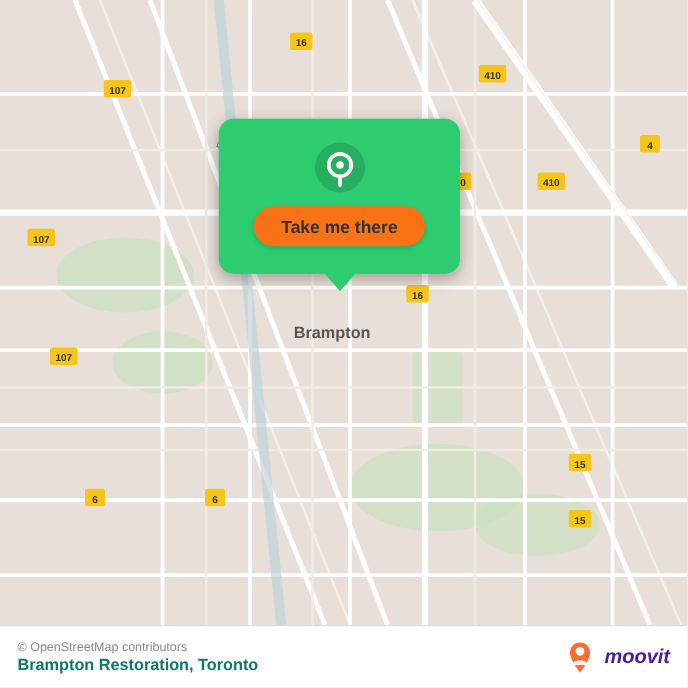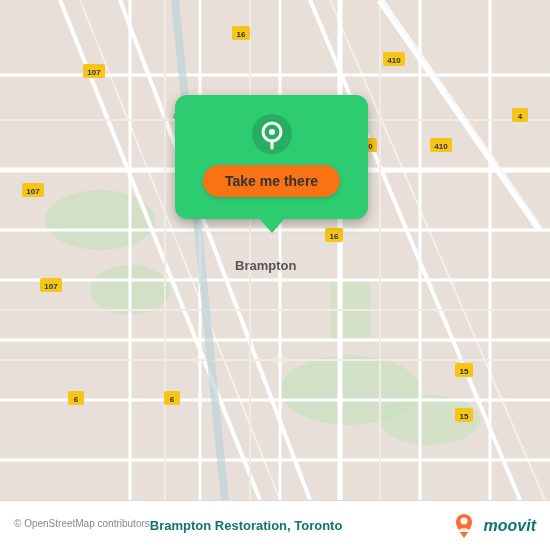--- a/index.html
+++ b/index.html
@@ -78,21 +78,21 @@
       background: white;
       border-top: 1px solid #ddd;
       display: flex;
       align-items: center;
       justify-content: space-between;
       padding: 0 14px;
     }
 
     .bottom-left {
       display: flex;
-      flex-direction: row;
+      flex-direction: column;
     }
 
     .attribution-text {
       font-size: 10px;
       color: #888;
     }
 
     .location-name {
       font-size: 13px;
       font-weight: 600;
@@ -106,21 +106,21 @@
     }
 
     .moovit-icon {
       width: 32px;
       height: 32px;
     }
 
     .moovit-text {
       font-size: 16px;
       font-weight: bold;
-      color: #0f766e;
+      color: #4c1d95;
       font-style: italic;
     }
 
     
     .map-svg {
       position: absolute;
       top: 0; left: 0;
       width: 100%;
       height: 100%;
     }

